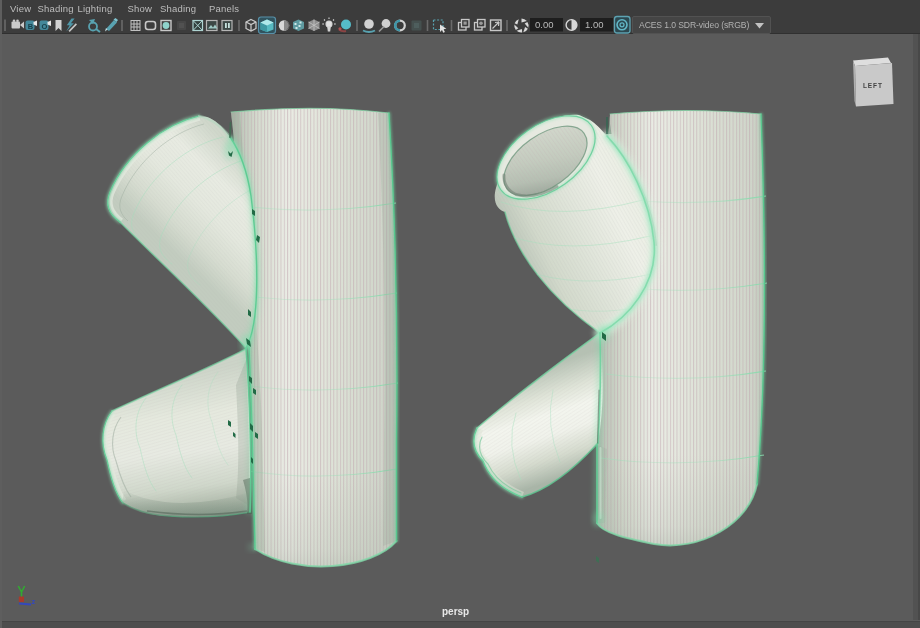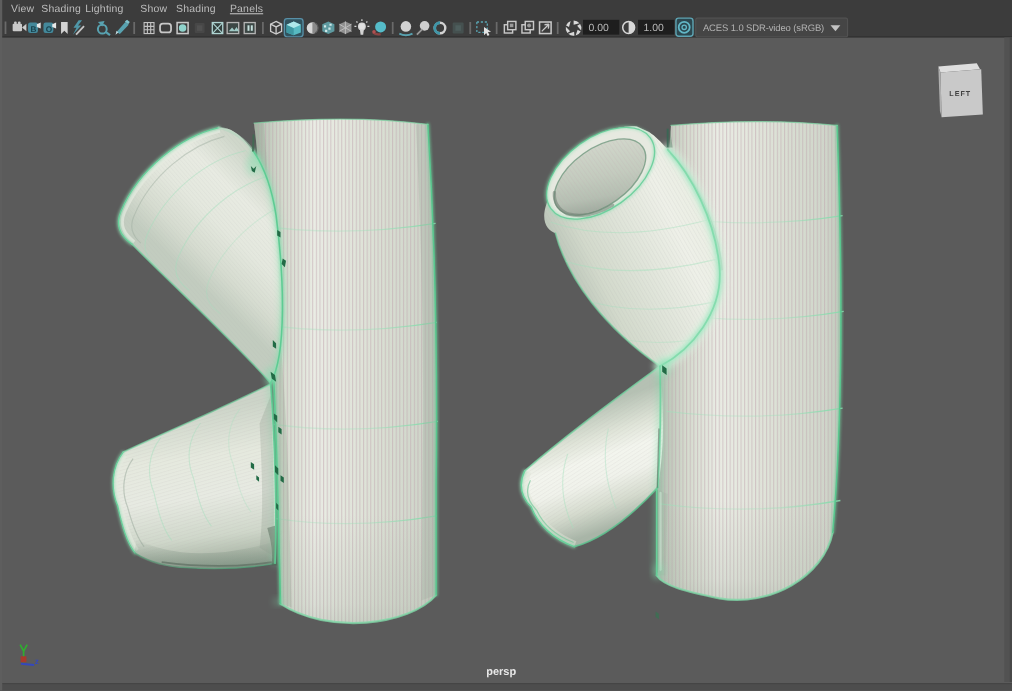--- a/index.html
+++ b/index.html
@@ -299,21 +299,21 @@
     <path d="M607,117 L607,134" stroke="#336852" stroke-width="1.8" fill="none" opacity="0.8"></path>
     <path d="M609,117 L611.5,134 L608,134 Z" fill="#46735a" opacity="0.4"></path>
   </g>
   </svg>
   <div id="header">
     <span class="menu" style="left:10px;">View</span>
     <span class="menu" style="left:37.5px;text-align:center;">Shading</span>
     <span class="menu" style="left:77.5px;text-align:center;">Lighting</span>
     <span class="menu" style="left:127.5px;text-align:center;">Show</span>
     <span class="menu" style="left:160px;">Shading</span>
-    <span class="menu" style="left:209px;text-decoration:underline;">Panels</span>
+    <span class="menu" style="left:209px;">Panels</span>
   </div>
   <svg id="tbar" width="920" height="34" viewBox="0 0 920 34">
     <g id="seps" stroke="#6a6a6a" stroke-width="1.6">
       <line x1="5" y1="19.5" x2="5" y2="31"></line>
       <line x1="122" y1="20" x2="122" y2="31"></line>
       <line x1="239" y1="20" x2="239" y2="31"></line>
       <line x1="357" y1="20" x2="357" y2="31"></line>
       <line x1="427.5" y1="20" x2="427.5" y2="31"></line>
       <line x1="451.5" y1="20" x2="451.5" y2="31"></line>
       <line x1="507" y1="20" x2="507" y2="31"></line>

